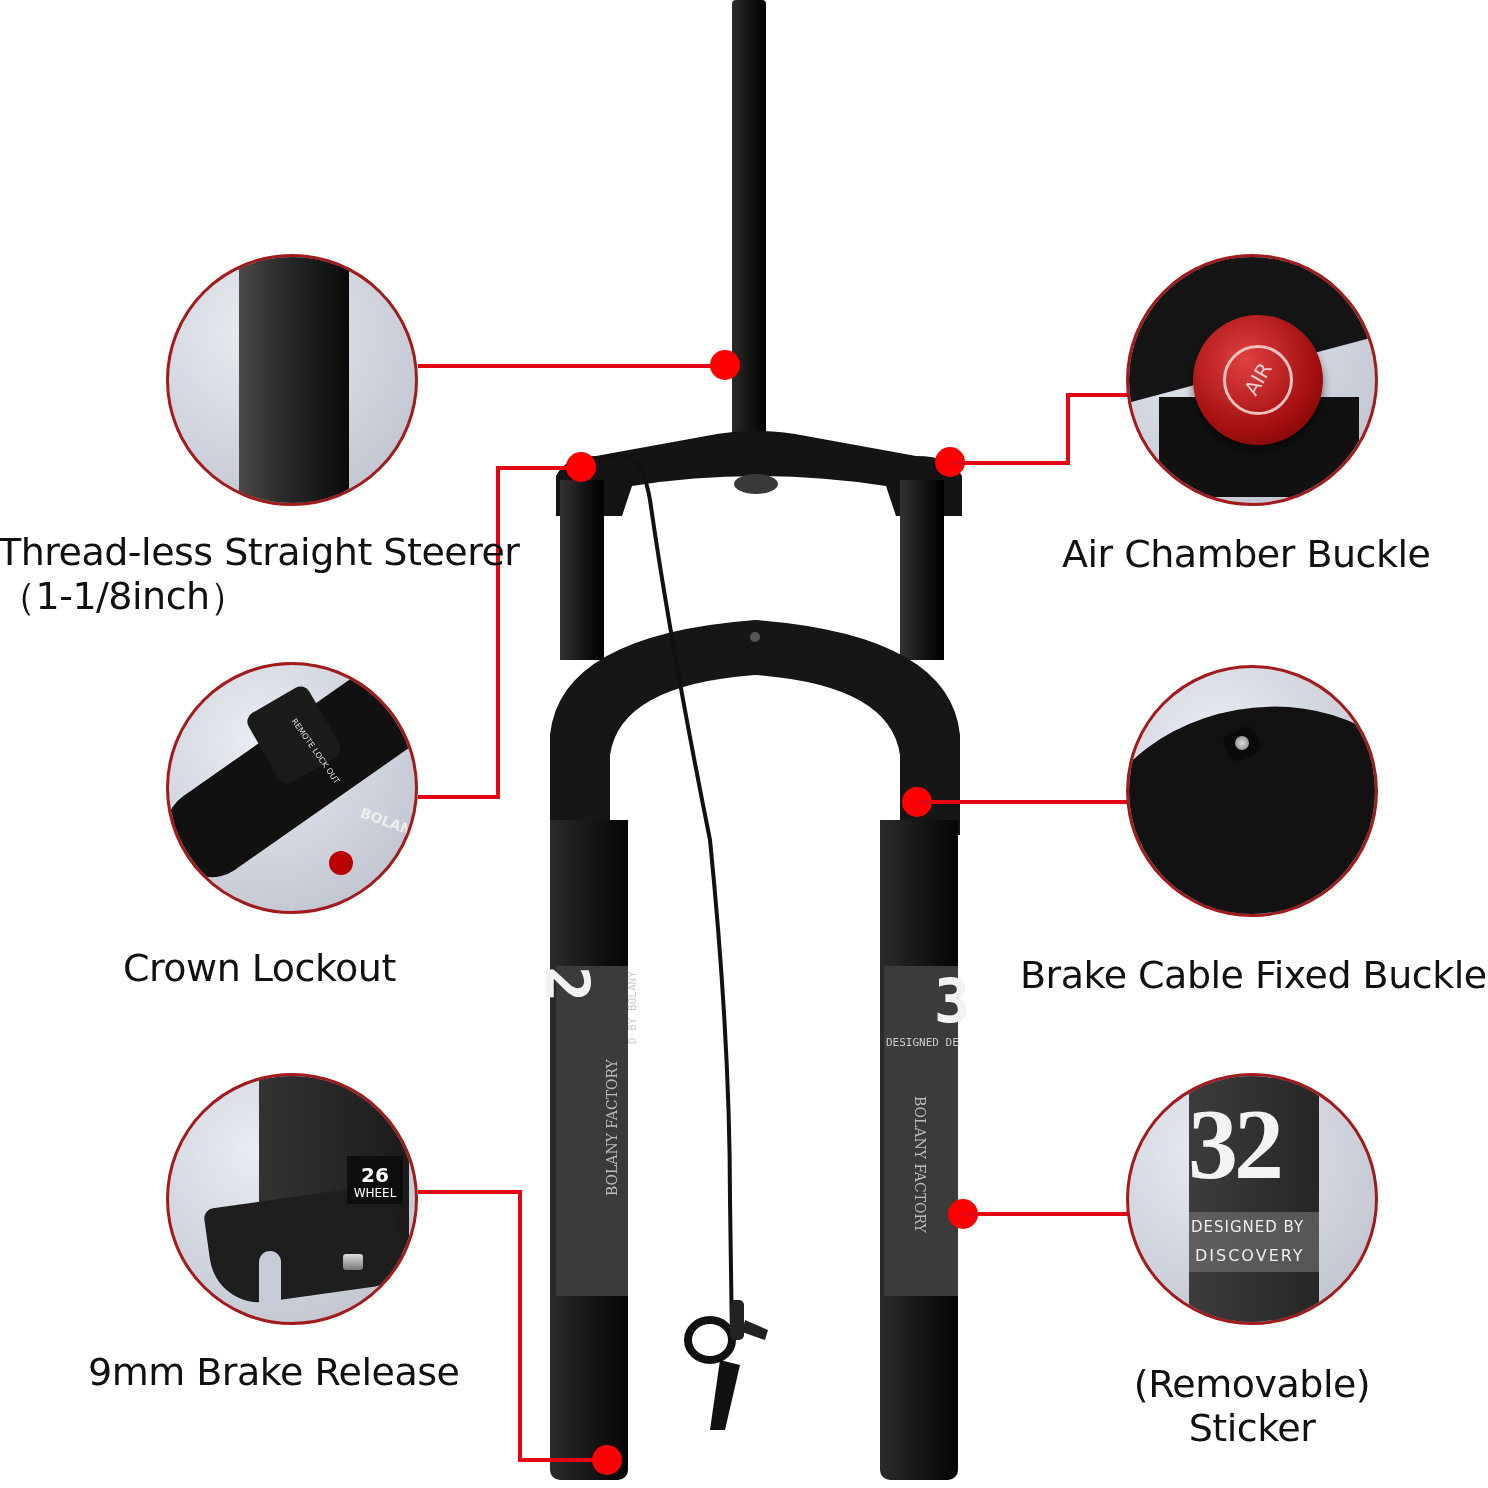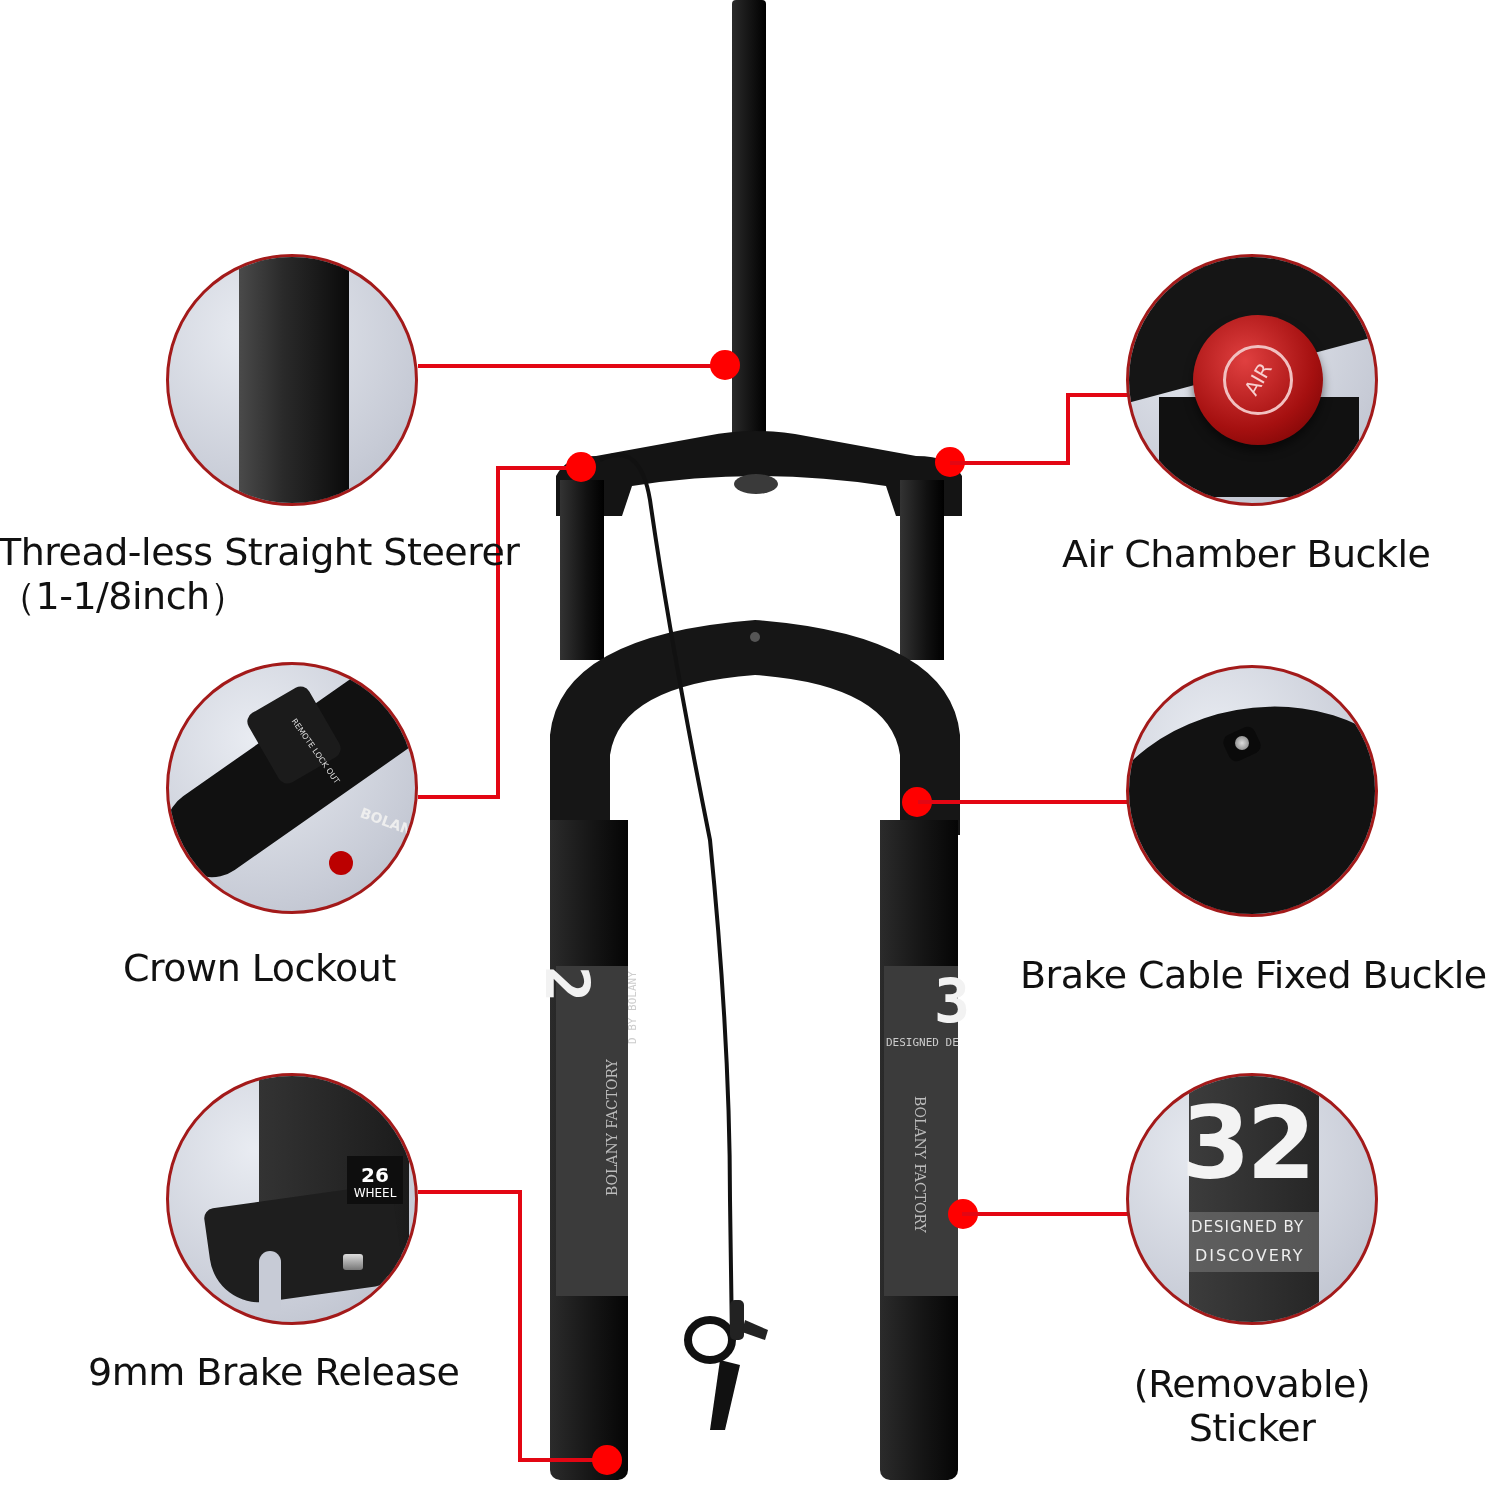--- a/index.html
+++ b/index.html
@@ -128,21 +128,21 @@
 </div>
 
 <div class="circle" style="left:1126px;top:665px;">
   <div class="abs" style="left:-40px;top:40px;width:340px;height:260px;background:#121212;border-radius:50% 50% 0 0;transform:rotate(-10deg);"></div>
   <div class="abs" style="left:96px;top:62px;width:34px;height:28px;background:#0a0a0a;border-radius:8px;transform:rotate(-25deg);"></div>
   <div class="abs" style="left:106px;top:68px;width:14px;height:14px;border-radius:50%;background:radial-gradient(#ddd,#777);"></div>
 </div>
 
 <div class="circle" style="left:1126px;top:1073px;">
   <div class="abs" style="left:60px;top:-10px;width:130px;height:280px;background:linear-gradient(90deg,#3c3c3c,#262626);"></div>
-  <div class="abs" style="left:52px;top:18px;font-size:100px;font-weight:bold;line-height:100px;color:#f3f3f3;letter-spacing:-4px;">32</div>
+  <div class="abs" style="left:59px;top:18px;font-size:100px;font-weight:bold;line-height:100px;color:#f3f3f3;letter-spacing:-4px;font-family:Liberation Serif, serif;">32</div>
   <div class="abs" style="left:60px;top:136px;width:130px;height:60px;background:#777;opacity:.6;"></div>
   <div class="abs" style="left:62px;top:142px;font-size:15px;color:#eee;letter-spacing:1px;">DESIGNED BY</div>
   <div class="abs" style="left:66px;top:170px;font-size:16px;color:#eee;letter-spacing:2px;">DISCOVERY</div>
 </div>
 
 <div class="label" style="left:-2px;top:530px;">
   <div>Thread-less Straight Steerer</div>
   <div style="margin-left:0px;">（1-1/8inch）</div>
 </div>
 <div class="label" style="left:123px;top:946px;">Crown Lockout</div>

